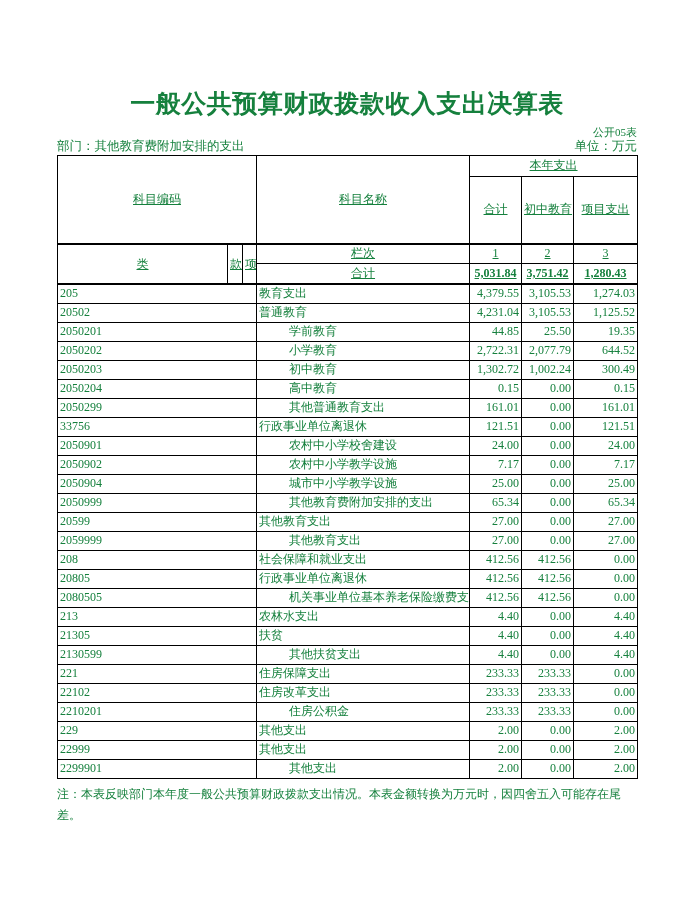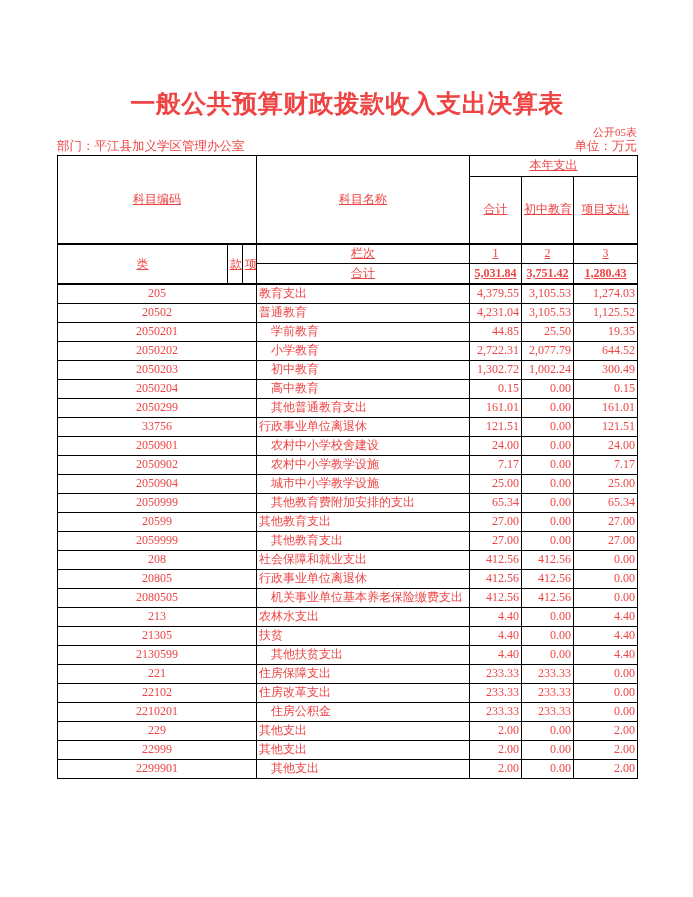--- a/index.html
+++ b/index.html
@@ -1,17 +1,17 @@
 <!DOCTYPE html>
 <html><head>
 <meta charset="utf-8">
 <style>
   html,body{margin:0;padding:0;background:#ffffff;}
   .page{
-    width:693px;height:897px;background:#fff;color:#ef4444;
+    width:693px;height:897px;background:#fff;color:#15803d;
     box-sizing:border-box;padding-top:90px;overflow:hidden;
     font-family:"Liberation Serif","DejaVu Serif",serif;
   }
   .content{width:580px;margin-left:57px;}
   .doc-title{
     margin:0 0 7px 0;text-align:center;
     font:bold 25px/1.1 "Liberation Sans","DejaVu Sans",sans-serif;
     letter-spacing:0.5px;
   }
   .doc-label{font-size:11px;line-height:14px;text-align:right;}
@@ -30,41 +30,41 @@
   thead th{text-align:center;text-decoration:underline;}
   tr.hr1{height:21px;}
   tr.hr2{height:68px;}
   tr.hr3{height:19px;}
   tr.hr4{height:21px;}
   tbody tr{height:19px;}
   tr.hr3 th{border-top:2px solid #000;}
   tr.hr3 th[rowspan]{border-bottom:2px solid #000;}
   tr.hr4 th{border-bottom:2px solid #000;}
   tr.hr4 th.num{font-weight:bold;text-align:center;}
-  td.code{text-align:center;}
+  td.code{text-align:left;}
   td.name{text-align:left;}
-  td.name.indent{padding-left:14px;}
+  td.name.indent{padding-left:32px;}
   td.num,th.num{text-align:right;}
   .footnote{
     margin:5px 0 0 0;font-size:12px;line-height:21px;text-align:left;
     width:580px;
   }
 </style>
 </head>
 <body>
 
 <div class="page">
   <div class="content">
 
     <h1 class="doc-title">一般公共预算财政拨款收入支出决算表</h1>
 
     <div class="doc-label">公开05表</div>
 
     <div class="meta-row">
-      <span>部门：平江县加义学区管理办公室</span>
+      <span>部门：其他教育费附加安排的支出</span>
       <span>单位：万元</span>
     </div>
 
     <table class="budget">
       <colgroup>
         <col style="width:170px">
           <col style="width:15px">
           <col style="width:14px">
         <col style="width:213px">
         <col style="width:52px">
@@ -277,15 +277,16 @@
           <tr>
             <td class="code" colspan="3">2299901</td>
             <td class="name indent">其他支出</td>
             <td class="num">2.00</td>
             <td class="num">0.00</td>
             <td class="num">2.00</td>
           </tr>
         </tbody>
     </table>
 
+    <p class="footnote">注：本表反映部门本年度一般公共预算财政拨款支出情况。本表金额转换为万元时，因四舍五入可能存在尾差。</p>
 
   </div>
 </div>
 
 </body></html>

